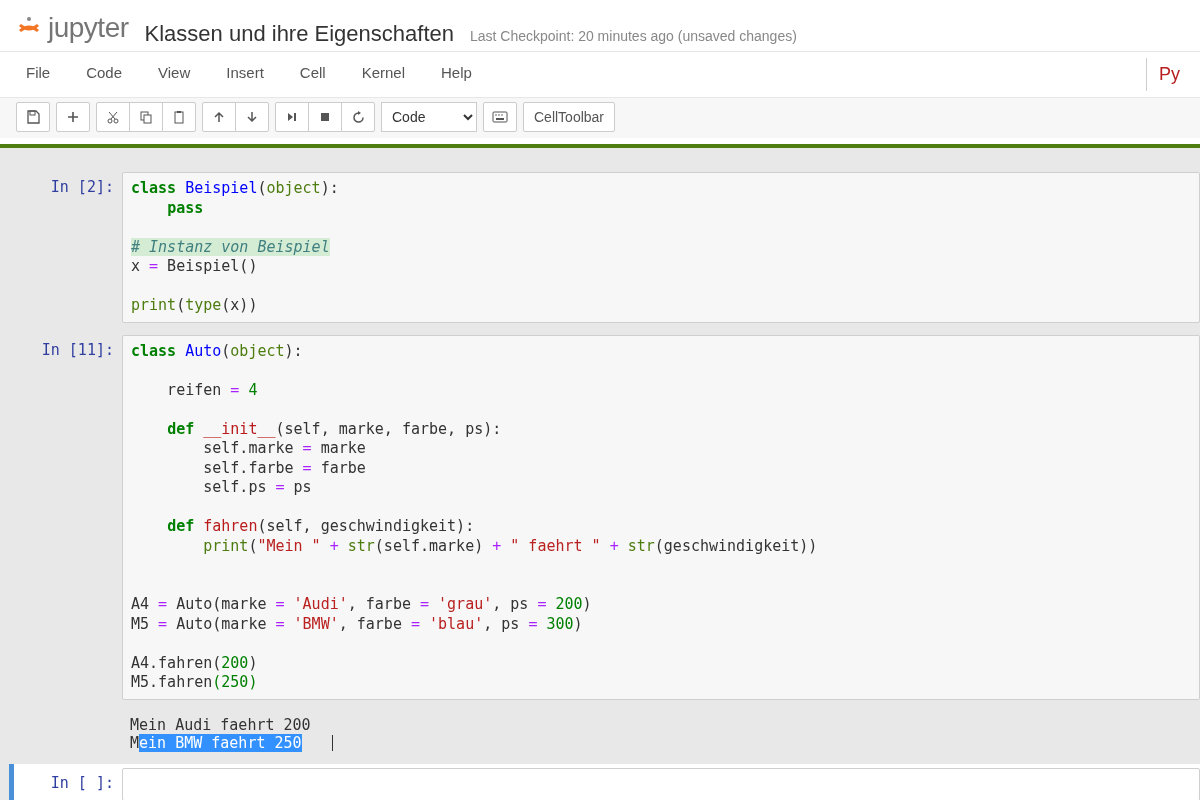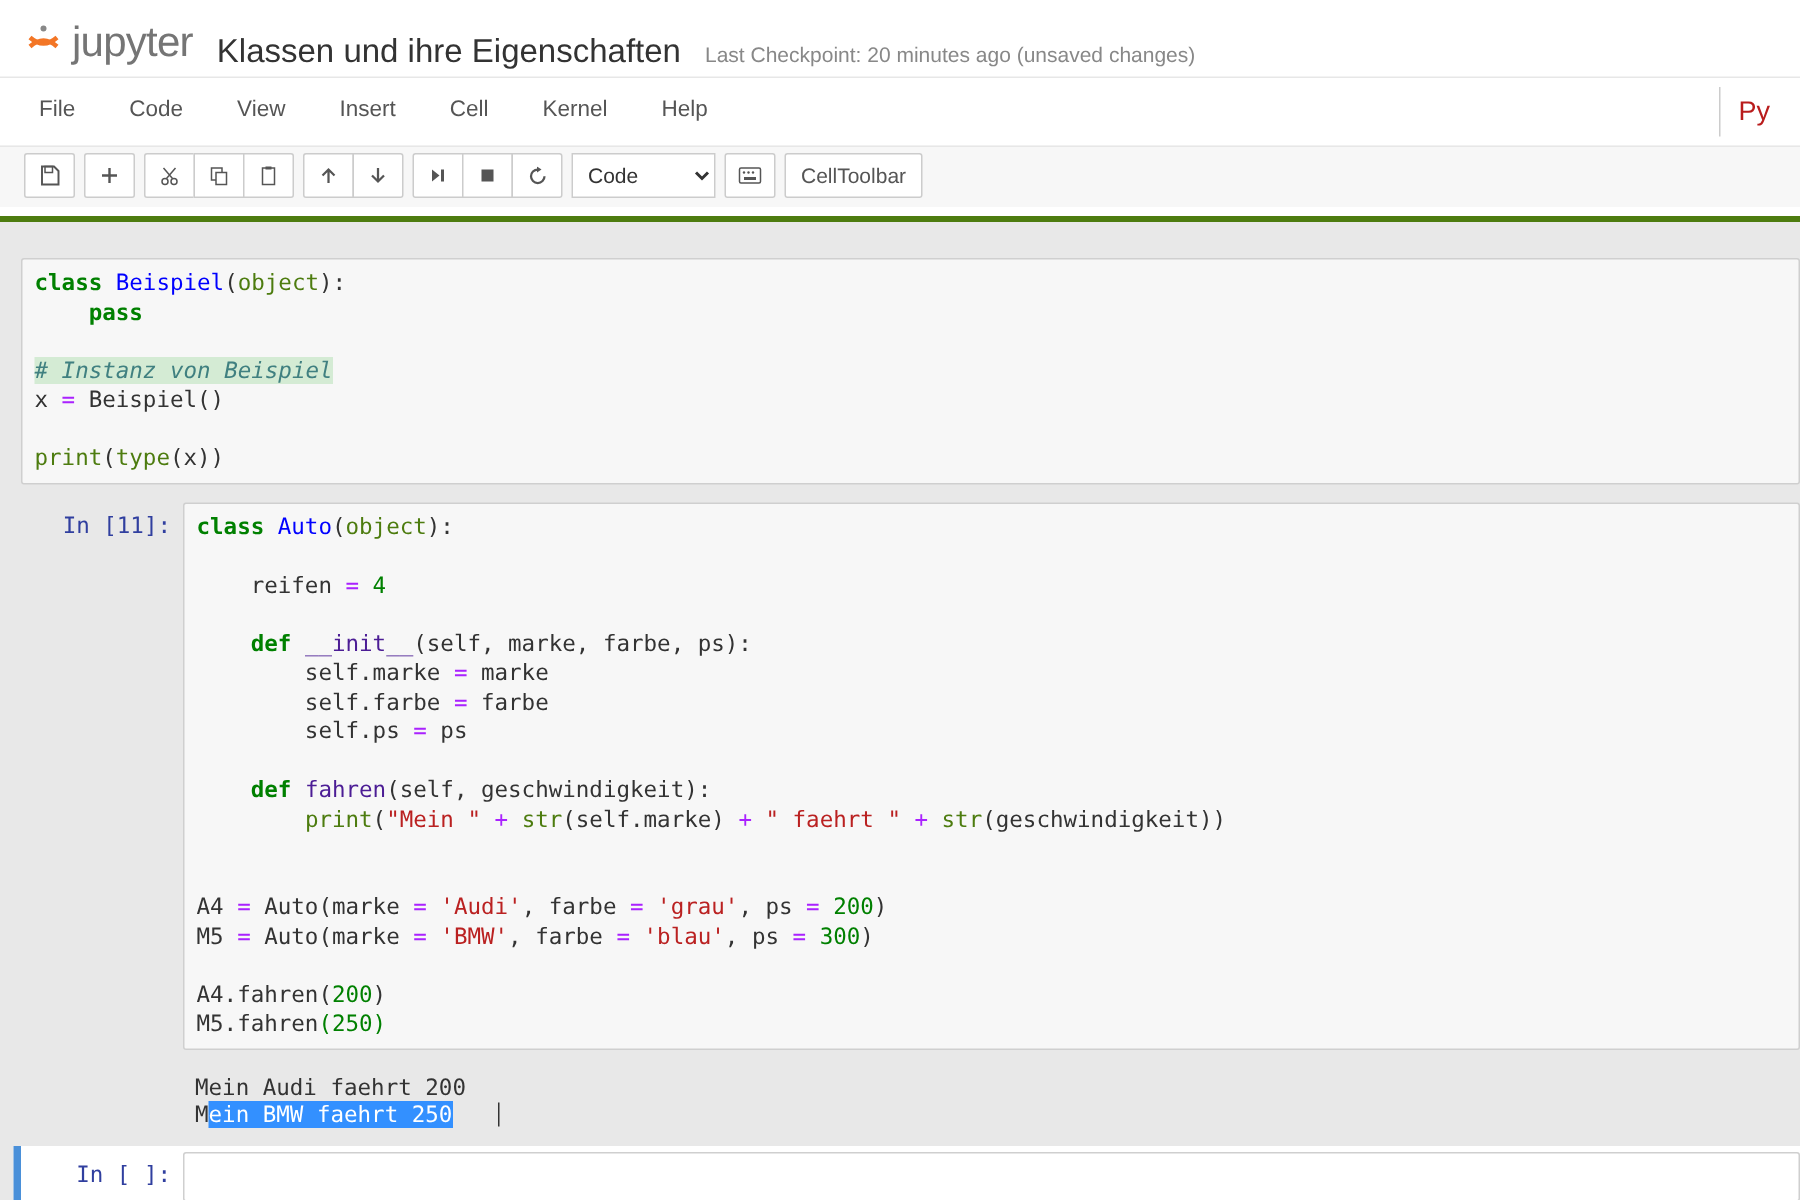--- a/index.html
+++ b/index.html
@@ -129,21 +129,21 @@
   padding: 4px 8px;
   font-family: monospace;
   font-size: 15px;
   white-space: pre;
   color: #333;
 }
 .kw { color: #008000; font-weight: bold; }
 .cls { color: #0000ff; }
 .builtin { color: #4d7c0f; }
 .comment { color: #408080; font-style: italic; }
-.func { color: #4c1d95; }
+.func { color: #b91c1c; }
 .num { color: #008000; }
 .str { color: #ba2121; }
 .op { color: #aa22ff; }
 .hl-comment { background: #d4ebd4; }
 .sel-text { background: #3390ff; color: #fff; }
 .cursor-bar { display: inline-block; width: 1px; height: 16px; background: #333; vertical-align: middle; margin-left: 30px; }
 svg { display: block; }
 </style>
 </head>
 <body>
@@ -280,20 +280,21 @@
         </span>
       </button>
 
     <span class="tb-label">CellToolbar</span>
   </div>
 </div>
 
 <div class="notebook">
 
   <div class="cell">
+    <div class="prompt">In [2]:</div>
     <div class="input-area" id="code-0"><span class="kw">class </span><span class="cls">Beispiel</span><span>(</span><span class="builtin">object</span><span>):
 </span><span>    </span><span class="kw">pass</span><span>
 
 </span><span class="comment hl-comment"># Instanz von Beispiel</span><span>
 </span><span>x </span><span class="op">=</span><span> Beispiel()
 
 </span><span class="builtin">print</span><span>(</span><span class="builtin">type</span><span>(x))</span></div>
   </div>
 
   <div class="cell">

